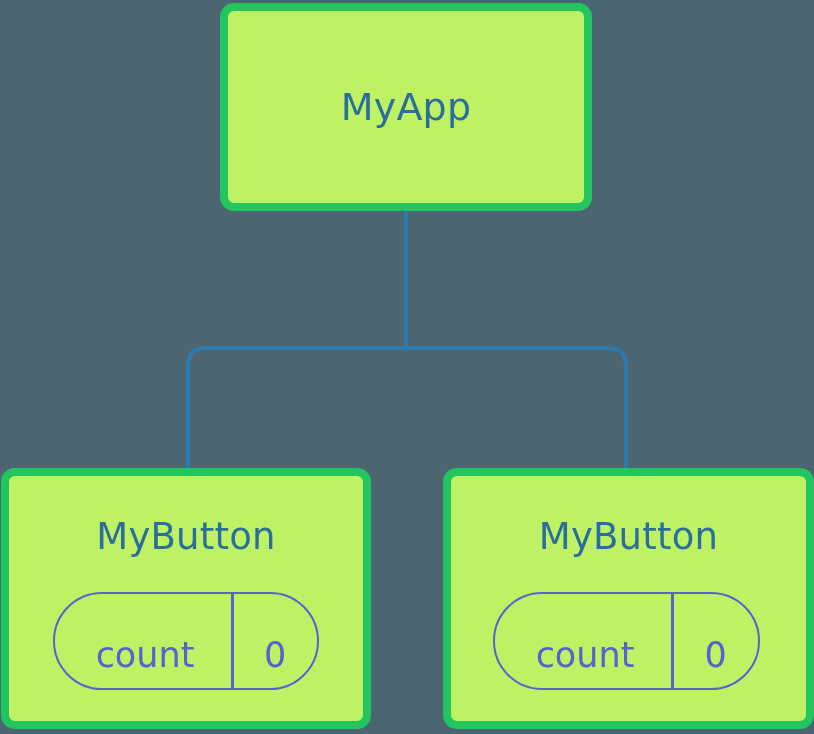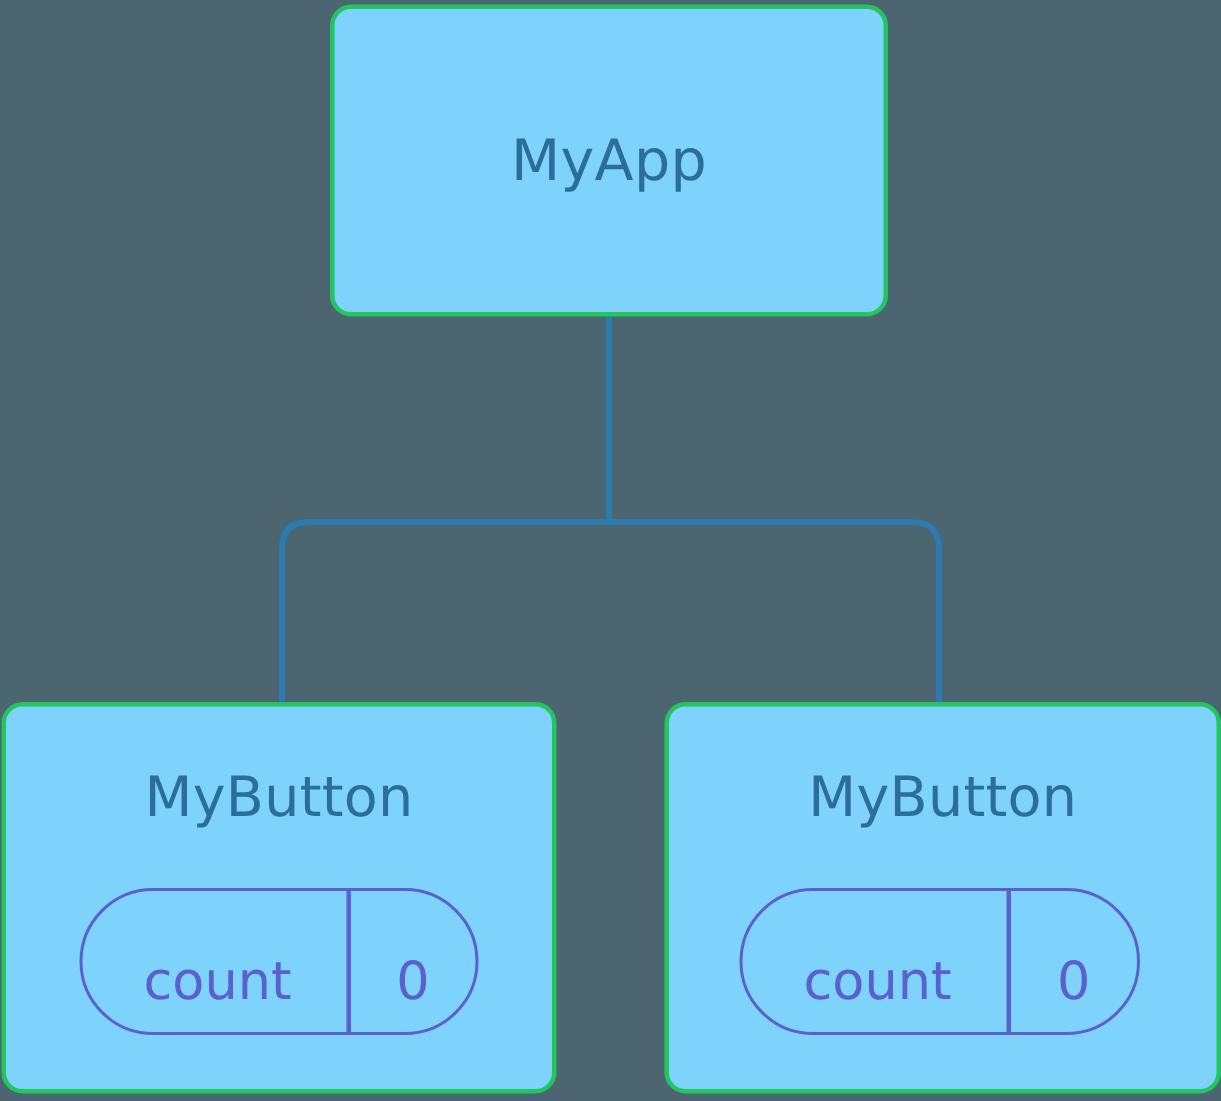--- a/index.html
+++ b/index.html
@@ -26,22 +26,22 @@
     left: 0;
     top: 0;
     width: 814px;
     height: 734px;
   }
 
   
   .node {
     position: absolute;
     box-sizing: border-box;
-    background: #7dd3fc;
-    border: 3px solid #22c55e;
+    background: #bef264;
+    border: 8px solid #22c55e;
     border-radius: 14px;
     display: flex;
     flex-direction: column;
     align-items: center;
   }
 
   .node-root {
     left: 220px;
     top: 3px;
     width: 372px;

